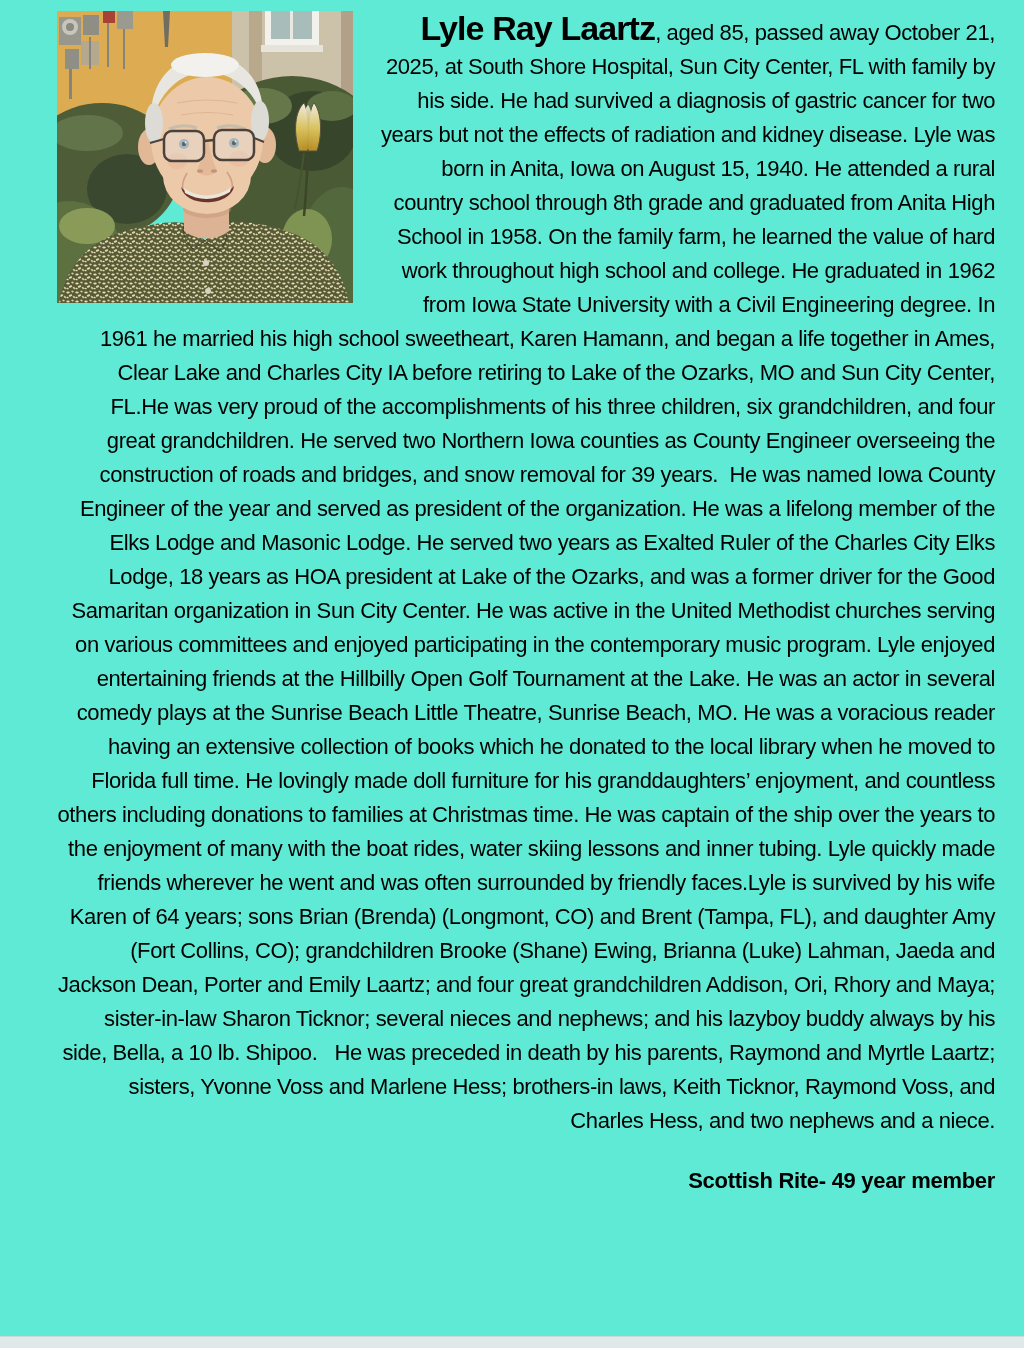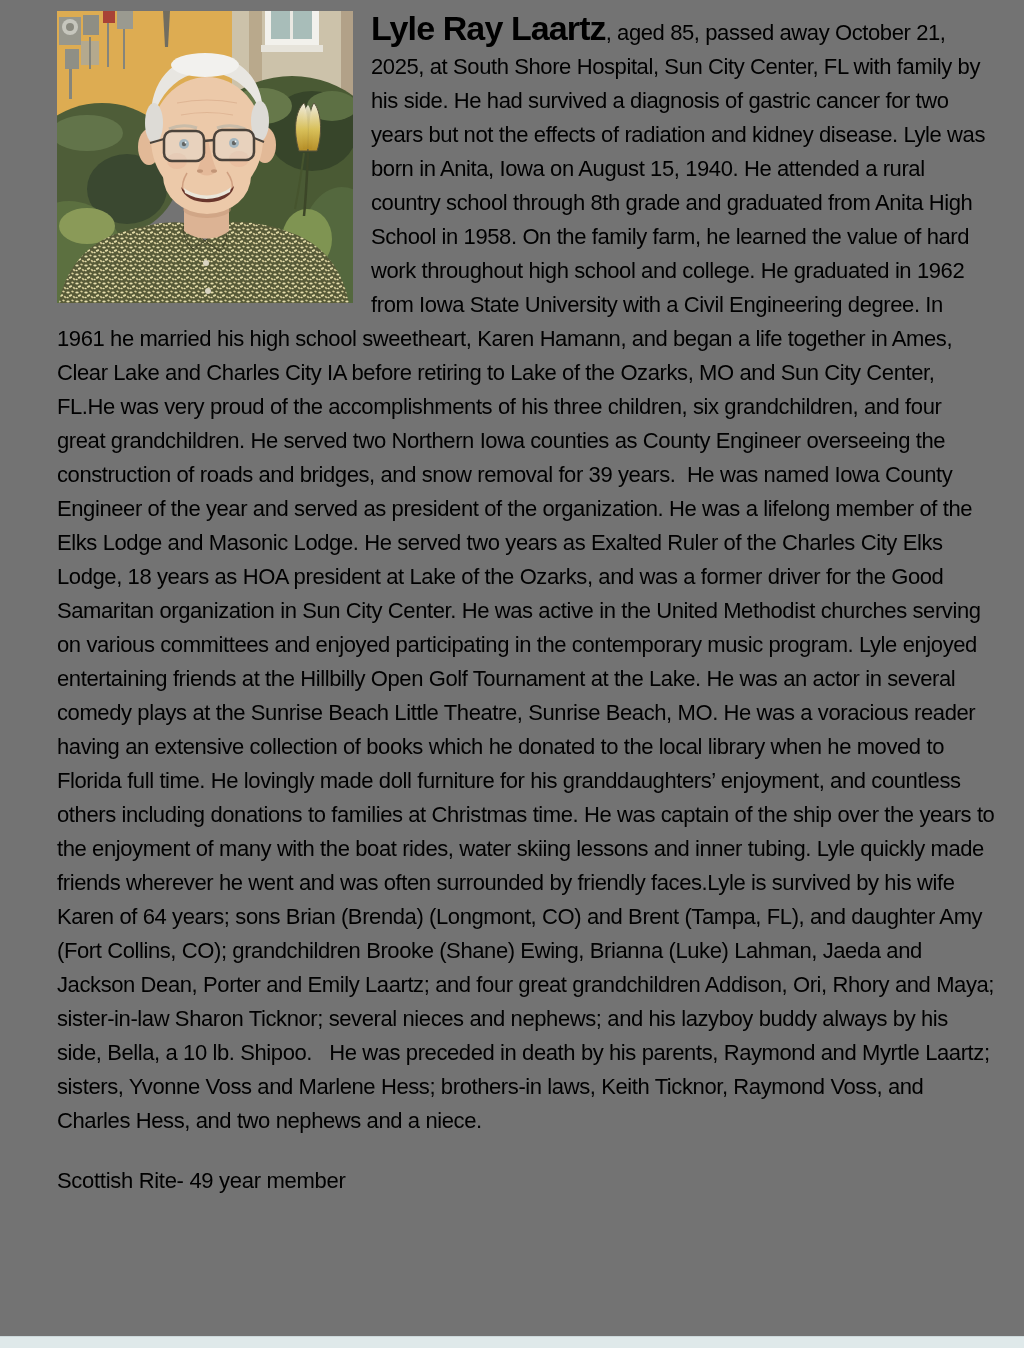--- a/index.html
+++ b/index.html
@@ -1,32 +1,33 @@
 <!DOCTYPE html>
 <html><head>
 <meta charset="utf-8">
 <style>
   html,body { margin:0; padding:0; background:#ffffff; }
   .page {
     position:relative; width:1024px; height:1348px; overflow:hidden;
-    background:#737373; color:#000000;
+    background:#5eead4; color:#000000;
     font-family:"Liberation Sans","DejaVu Sans",sans-serif;
+    text-align:right;
   }
   .content { position:absolute; left:57px; top:11px; width:938px; }
   .photo-wrap { float:left; width:296px; height:292px; margin:0 18px 10px 0; }
   .photo-wrap svg { display:block; width:296px; height:292px; }
   .obit {
     margin:0; font-size:22px; line-height:34px; letter-spacing:-0.4px;
     white-space:pre-wrap; color:#000000;
   }
   .obit .name {
     font-size:34px; font-weight:700; letter-spacing:-0.9px; line-height:34px;
   }
   .memberships {
-    margin:26px 0 0 0; font-size:22px; font-weight:400;
+    margin:26px 0 0 0; font-size:22px; font-weight:700;
     line-height:34px; letter-spacing:-0.3px; color:#000000;
   }
   .m-line { display:block; }
   .bottom-bar {
     position:absolute; left:0; top:1336px; width:1024px; height:12px;
     background:#dfe9ea; border-top:1px solid #ccd8da; box-sizing:border-box;
   }
 </style>
 </head>
 <body>

